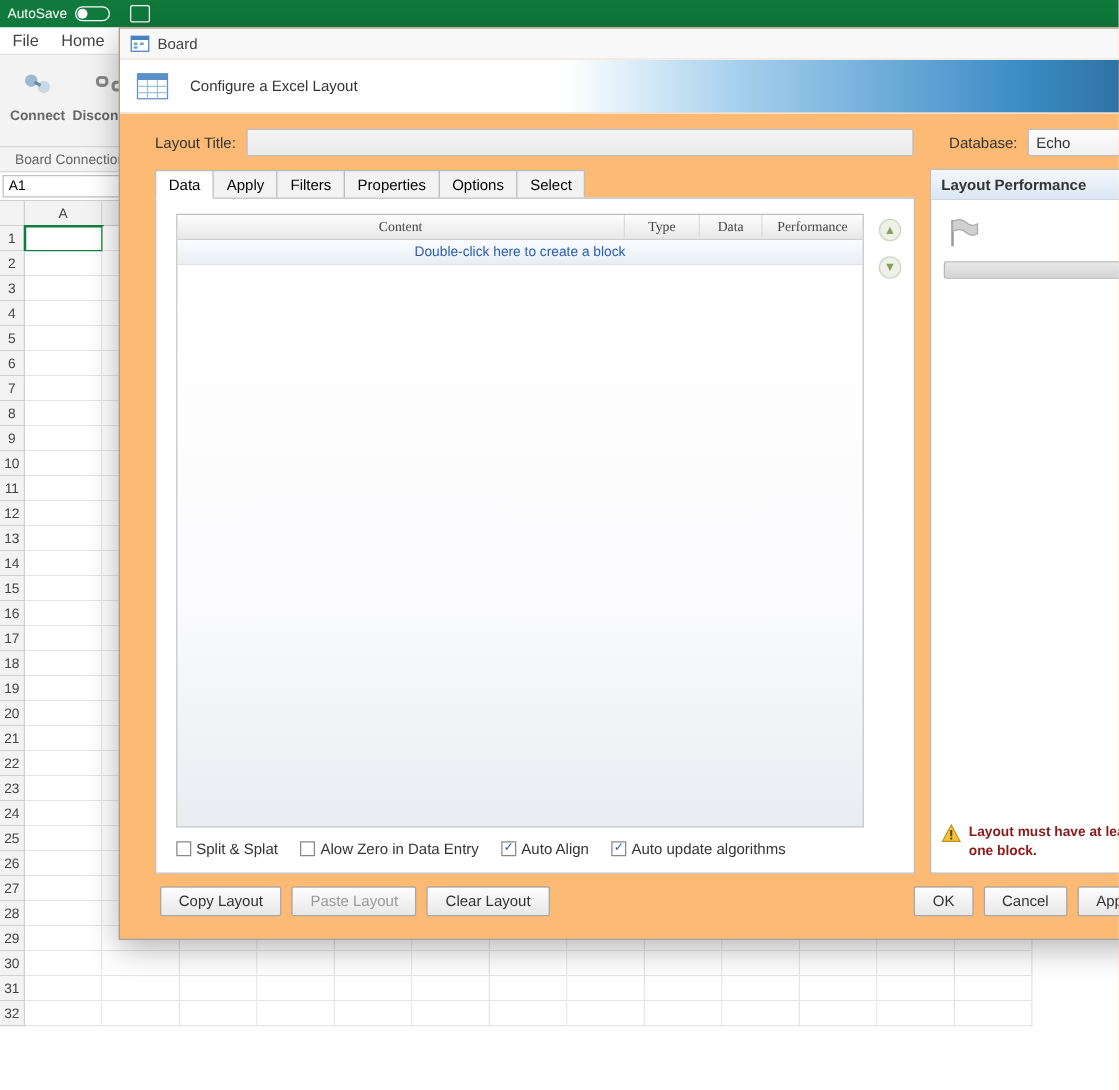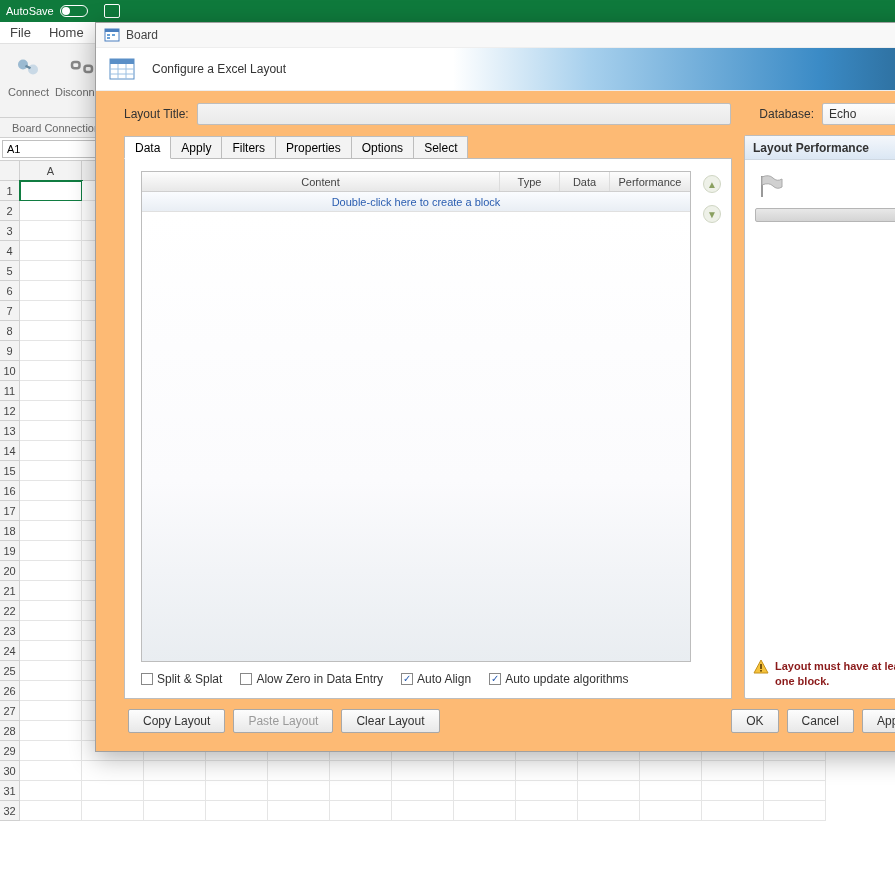--- a/index.html
+++ b/index.html
@@ -9,21 +9,21 @@
 .excel-bg { position: absolute; inset: 0; background: #fff; }
 .excel-titlebar { height: 22px; background: #0f7a3c; display: flex; align-items: center; padding: 0 6px; color: #fff; font-size: 11px; }
 .excel-titlebar .autosave { display: flex; align-items: center; gap: 6px; }
 .toggle { width: 28px; height: 12px; border: 1px solid #fff; border-radius: 7px; position: relative; }
 .toggle::after { content: ""; position: absolute; left: 1px; top: 1px; width: 8px; height: 8px; border-radius: 50%; background: #fff; }
 .qat { margin-left: 16px; display: flex; gap: 8px; }
 .qat-icon { width: 16px; height: 14px; border: 1px solid #fff; border-radius: 2px; }
 .excel-ribbonrow { height: 22px; background: #fff; display: flex; align-items: center; font-size: 13px; padding-left: 10px; gap: 18px; border-bottom: 1px solid #e1e1e1;}
 .excel-ribbonrow span { color: #444; }
 .excel-ribbon { height: 74px; background: #f3f3f3; display: flex; padding: 4px 8px; border-bottom: 1px solid #d0d0d0; }
-.ribbon-item { text-align: center; font-size: 11px; color:#666; margin-right:6px;}
+.ribbon-item { text-align: center; font-size: 11px; color:#666; margin-right:6px;font-weight:bold;}
 .ribbon-icon { width: 30px; height: 30px; margin: 4px auto 2px; }
 .ribbon-label { white-space: pre-line; display:block; }
 .board-connlabel { height:20px; background:#f3f3f3; font-size:11px; color:#666; padding-left:12px; border-bottom:1px solid #d0d0d0; display:flex; align-items:center;}
 .namebox-row { height: 23px; background: #fff; display: flex; align-items: center; border-bottom: 1px solid #d0d0d0; }
 .namebox { width: 106px; height: 18px; border: 1px solid #c0c0c0; font-size: 11px; padding: 0 4px; display:flex; align-items:center; justify-content:space-between; margin-left:2px;}
 .namebox .dd { font-size:9px; color:#888;}
 .fx-divider { width:1px; height:18px; background:#d0d0d0; margin:0 4px;}
 .grid { position: relative; }
 .col-headers { display: flex; height: 20px; }
 .col-header, .corner { border-right: 1px solid #d0d0d0; border-bottom: 1px solid #d0d0d0; background: #f3f3f3; font-size: 11px; color:#444; display:flex; align-items:center; justify-content:center;}
@@ -50,21 +50,21 @@
 .db-select { width:112px; height:22px; border:1px solid #bdbdbd; background:linear-gradient(#fdfdfd,#f0f0f0); font-size:12px; padding:0 18px 0 6px; display:flex; align-items:center; border-radius:2px; position:relative;}
 .db-select::after{content:"▾"; position:absolute; right:6px; font-size:10px; color:#666;}
 .split-row { display:flex; gap:12px; flex:1; min-height:0;}
 .left-col { display:flex; flex-direction:column; flex:1;}
 .tabs { display:flex; font-size:12px;}
 .tab { padding: 4px 10px 3px; border:1px solid #bdbdbd; border-bottom:none; background:#f3f3f3; margin-right:-1px; cursor:default; position:relative; top:1px;}
 .tab.active { background:#fff; z-index:2; border-bottom:1px solid #fff;}
 .tab-panel { flex:1; border:1px solid #bdbdbd; background:#fff; padding:12px 40px 12px 16px; display:flex; flex-direction:column; position:relative;}
 .data-table { border:1px solid #bdbdbd; flex:1; display:flex; flex-direction:column; background:linear-gradient(#fff,#f6f6f6); overflow:hidden;}
 .dt-head { display:flex; height:20px; background:linear-gradient(#fdfdfd,#e8e8e8); border-bottom:1px solid #cfcfcf; font-size:11px; color:#444;}
-.dt-h { border-right:1px solid #dcdcdc; display:flex; align-items:center; justify-content:center;}
+.dt-h { border-right:1px solid #dcdcdc; display:flex; align-items:center; justify-content:center;font-family:Liberation Serif, serif;}
 .dt-h.content{flex:1;}
 .dt-h.type{width:60px;}
 .dt-h.data{width:50px;}
 .dt-h.perf{width:80px; border-right:none;}
 .dt-row { height:20px; display:flex; align-items:center; justify-content:center; font-size:11px; background:linear-gradient(#fafcff,#e9eef4); border-bottom:1px solid #e0e0e0;}
 .dt-row span{color:#2a5db0;}
 .dt-body{flex:1; background:linear-gradient(#fff 0%, #fbfbfd 60%, #e9edf1 100%);}
 .side-arrows{position:absolute; right:10px; top:16px; display:flex; flex-direction:column; gap:12px;}
 .arrow-btn{width:18px;height:18px;border-radius:50%;background:#eef1e8;border:1px solid #d0d6c4;display:flex;align-items:center;justify-content:center;font-size:10px;color:#8aa060;}
 .checks { margin-top:10px; display:flex; gap:18px; font-size:12px; color:#333; align-items:center;}

